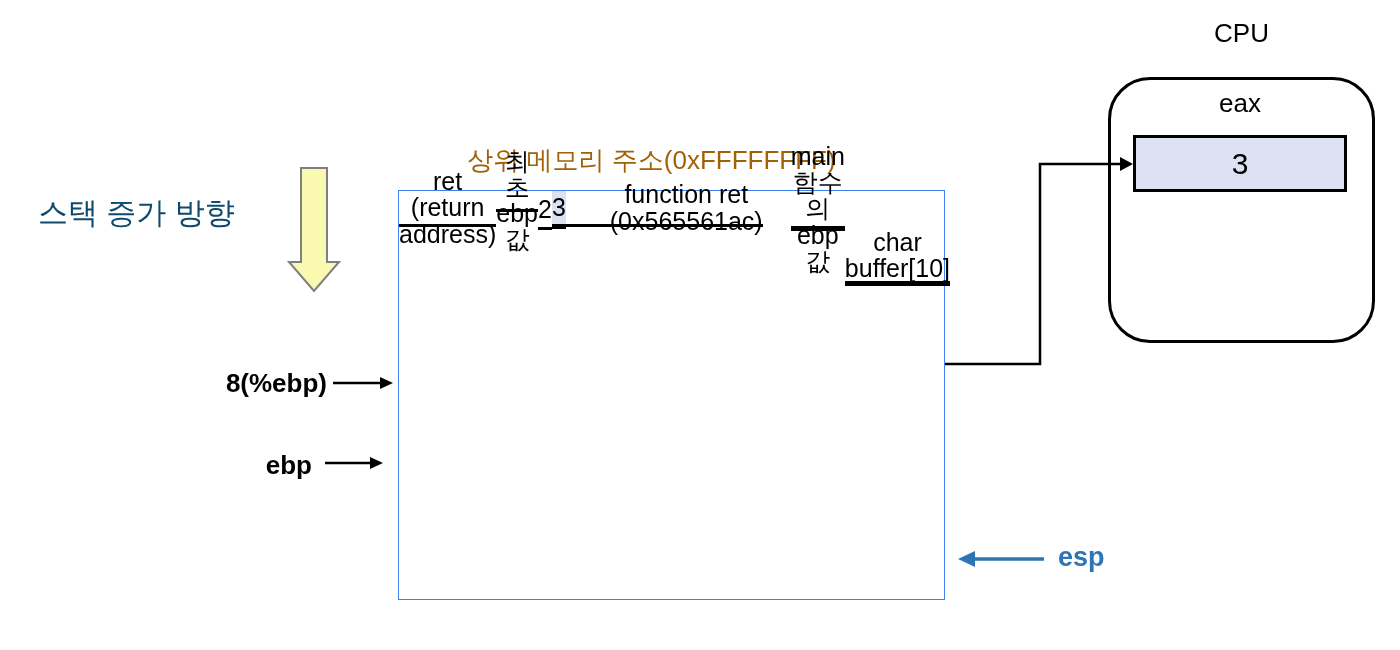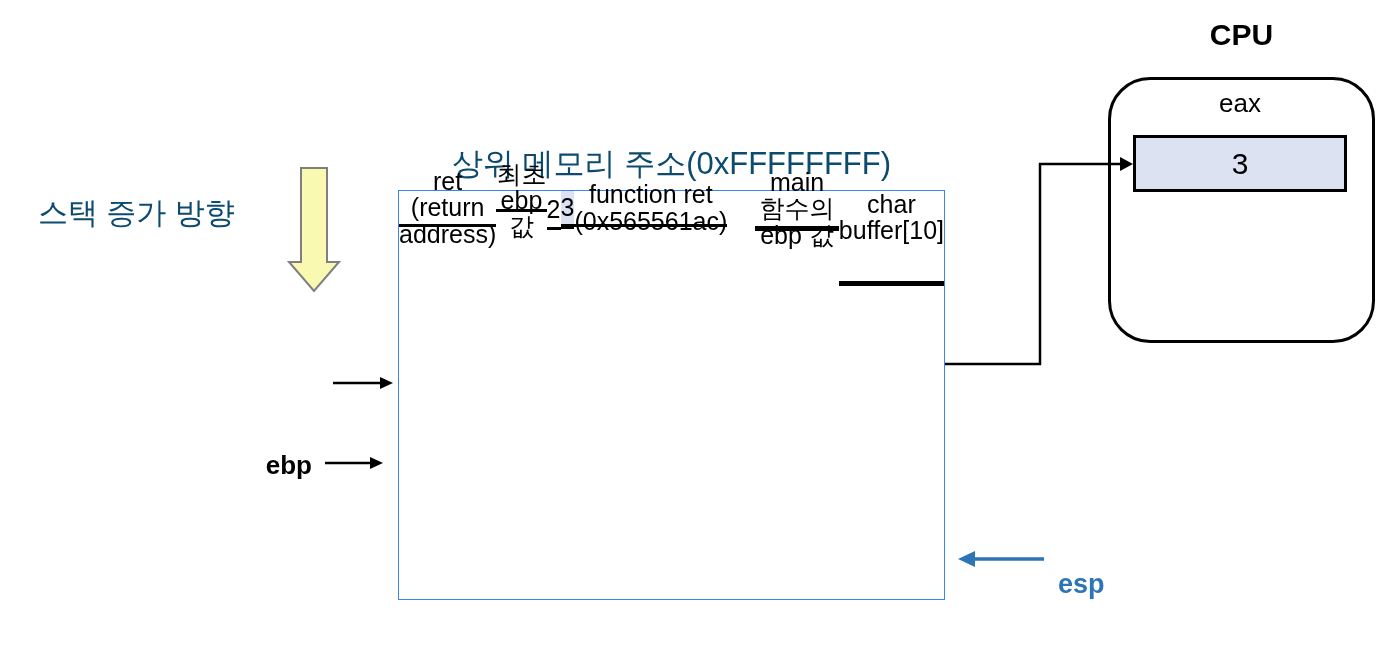--- a/index.html
+++ b/index.html
@@ -18,37 +18,37 @@
     border:1px solid #3b82f6;box-sizing:border-box;
     display:flex;flex-direction:row;background:#fff;
   }
   .srow{
     box-sizing:border-box;border-bottom:3px solid #000;
     display:flex;align-items:center;justify-content:center;
     font-size:25px;color:#000;line-height:1.05;text-align:center;
   }
   .srow.thick{border-bottom-width:5px;}
   .srow.highlight{background:var(--highlight);}
-  .srow.twoline{flex-direction:column;justify-content:flex-start;gap:8px;}
+  .srow.twoline{flex-direction:column;justify-content:flex-end;gap:8px;}
   .srow.hatch{
     flex:1;border-bottom:none;
     background:repeating-linear-gradient(90deg,var(--hatch) 0 4px,#ffffff 4px 7px);
   }
 
-  .mem-title{position:absolute;left:398px;width:547px;text-align:center;font-size:31px;color:#0c4a6e;white-space:nowrap;}
+  .mem-title{position:absolute;left:378px;width:547px;text-align:center;font-size:26px;color:#a16207;white-space:nowrap;}
 
   .dir-label{position:absolute;left:38px;top:193px;font-size:30px;color:#0c4a6e;white-space:nowrap;}
 
   .ptr-label{position:absolute;font-weight:bold;font-size:26px;color:#000;white-space:nowrap;}
   .ptr-label.right-align{text-align:right;}
 
-  .esp-label{position:absolute;left:1058px;top:542px;font-weight:bold;font-size:27px;color:var(--esp_blue);margin-top:27px;}
+  .esp-label{position:absolute;left:1058px;top:542px;font-weight:bold;font-size:27px;color:var(--esp_blue);}
 
   
-  .cpu-title{position:absolute;left:1108px;top:18px;width:267px;text-align:center;font-weight:bold;font-size:30px;color:#000;}
+  .cpu-title{position:absolute;left:1108px;top:18px;width:267px;text-align:center;font-weight:normal;font-size:26px;color:#000;}
   .cpu-box{position:absolute;left:1108px;top:77px;width:267px;height:266px;border:3px solid #000;border-radius:42px;box-sizing:border-box;background:#fff;}
   .eax-label{position:absolute;left:1133px;top:88px;width:214px;text-align:center;font-size:26px;color:#000;}
   .eax-box{
     position:absolute;left:1133px;top:135px;width:214px;height:57px;
     border:3px solid #000;box-sizing:border-box;background:var(--highlight);
     display:flex;align-items:center;justify-content:center;font-size:30px;color:#000;
   }
 
   svg.overlay{position:absolute;left:0;top:0;width:1400px;height:650px;pointer-events:none;}
   .blk{stroke:#000;stroke-width:2.5;fill:none;}
@@ -64,28 +64,29 @@
 
   <div class="dir-label">스택 증가 방향</div>
 
   <div class="mem-title" style="top:143px;">상위 메모리 주소(0xFFFFFFFF)</div>
 
   <div class="stack-table">
     <div class="srow" style="height:36px;">ret (return address)</div>
     <div class="srow" style="height:21px;">최초 ebp 값</div>
     <div class="srow" style="height:39px;">2</div>
     <div class="srow highlight thick" style="height:38px;">3</div>
-    <div class="srow" style="height:36px;">function ret (0x565561ac)</div>
+    <div class="srow" style="height:36px;padding-left:44px;">function ret (0x565561ac)</div>
     <div class="srow thick" style="height:40px;margin-left:28px;">main 함수의 ebp 값</div>
     <div class="srow twoline thick" style="height:95px;">
       <div>char buffer[10]</div>
     </div>
     <div class="srow hatch"></div>
   </div>
 
+  <div class="ptr-label right-align" style="left:180px;top:368px;width:147px;">8(%ebp)</div>
   <div class="ptr-label right-align" style="left:180px;top:450px;width:132px;">ebp</div>
   <div class="esp-label">esp</div>
 
   <div class="cpu-title">CPU</div>
   <div class="cpu-box"></div>
   <div class="eax-label">eax</div>
   <div class="eax-box">
     <span>3</span>
   </div>
 

